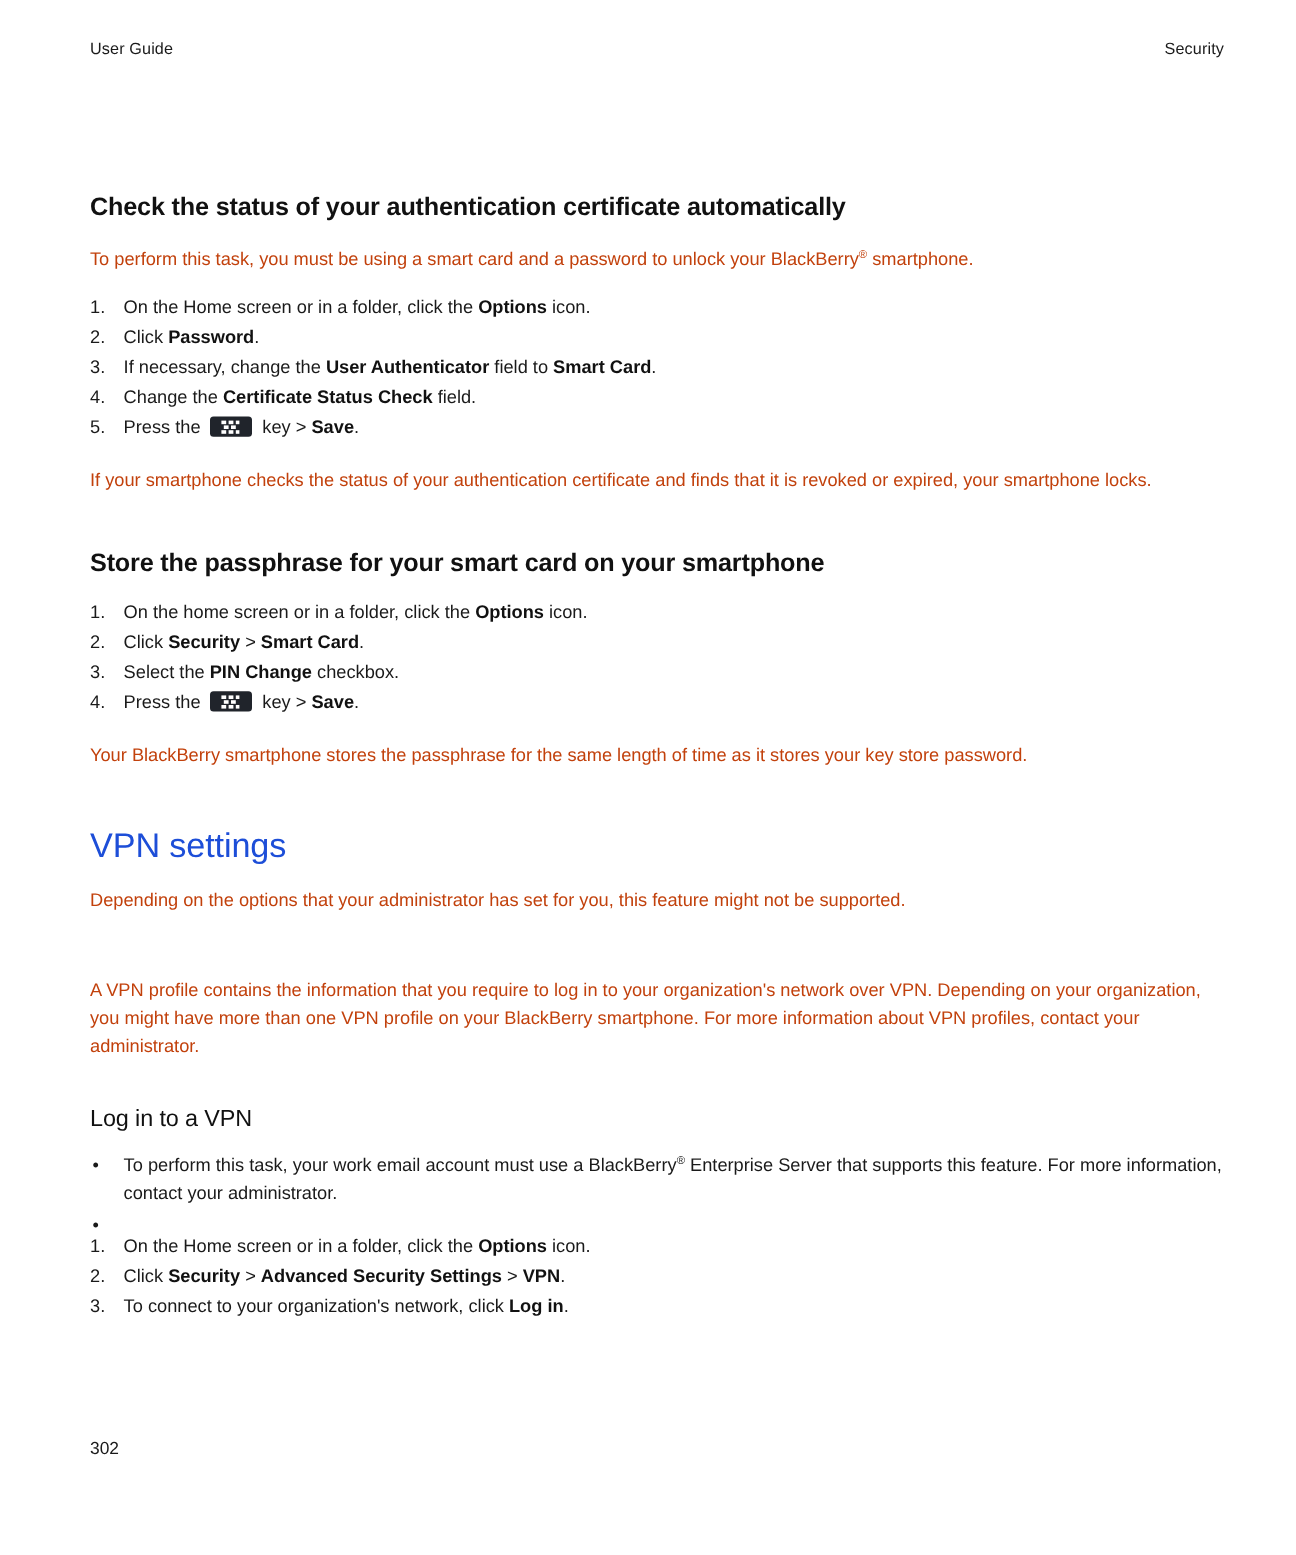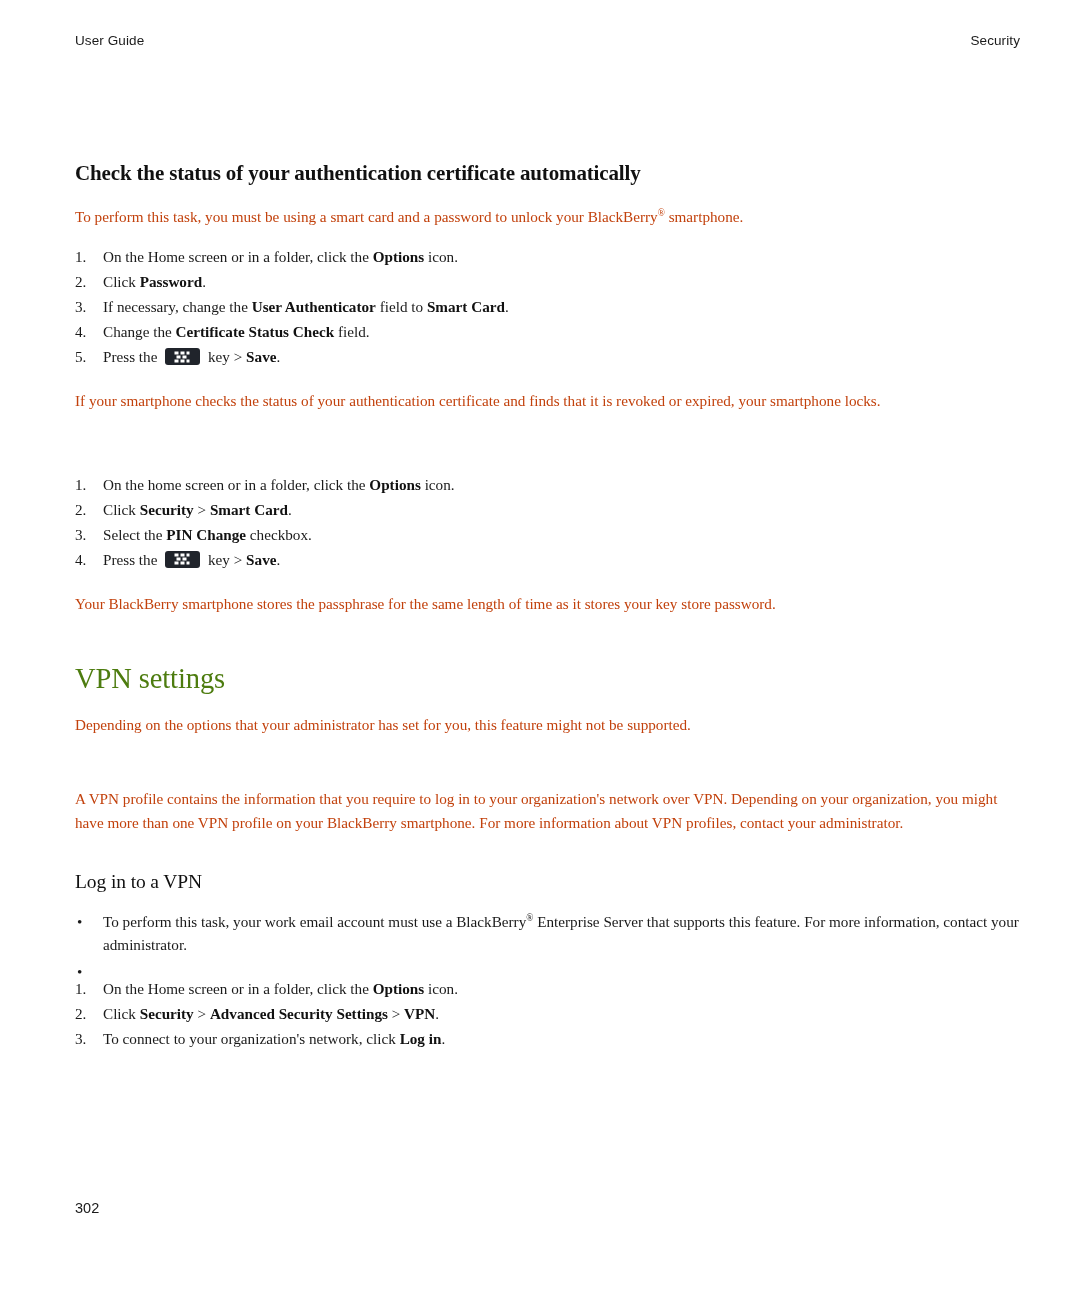--- a/index.html
+++ b/index.html
@@ -38,30 +38,29 @@
     letter-spacing: 0.1px;
   }
   .runhead .right { text-align: right; }
 
   
   .content {
     position: absolute;
     top: 160px;
     left: 75px;
     width: 945px;
-    font-family: Liberation Serif, serif;
   }
 
   h1.doc-h1 {
     font-size: 28.5px;
     font-weight: 400;
     line-height: 1.2;
     margin: 0;
     padding: 0;
-    color: #4d7c0f;
+    color: #1d4ed8;
     letter-spacing: -0.1px;
   }
   h2.doc-h2 {
     font-size: 21px;
     font-weight: 600;
     line-height: 1.25;
     margin: 0;
     padding: 0;
     color: #111;
     letter-spacing: -0.15px;
@@ -221,20 +220,21 @@
               <i class="g"></i>
               <i class="h"></i>
             </span></span><span> key &gt; </span><b>Save</b><span>.</span>
       </li>
     </ol>
 
     <div class="sp-list-para"></div>
     <p class="para">If your smartphone checks the status of your authentication certificate and finds that it is revoked or expired, your smartphone locks.</p>
 
     <div class="sp-para-h2"></div>
+    <h2 class="doc-h2">Store the passphrase for your smart card on your smartphone</h2>
     <div class="sp-para-list"></div>
 
     <ol class="steps">
       <li>
         <span class="marker">1.</span><span>On the home screen or in a folder, click the </span><b>Options</b><span> icon.</span>
       </li>
       <li>
         <span class="marker">2.</span><span>Click </span><b>Security</b><span> &gt; </span><b>Smart Card</b><span>.</span>
       </li>
       <li>

